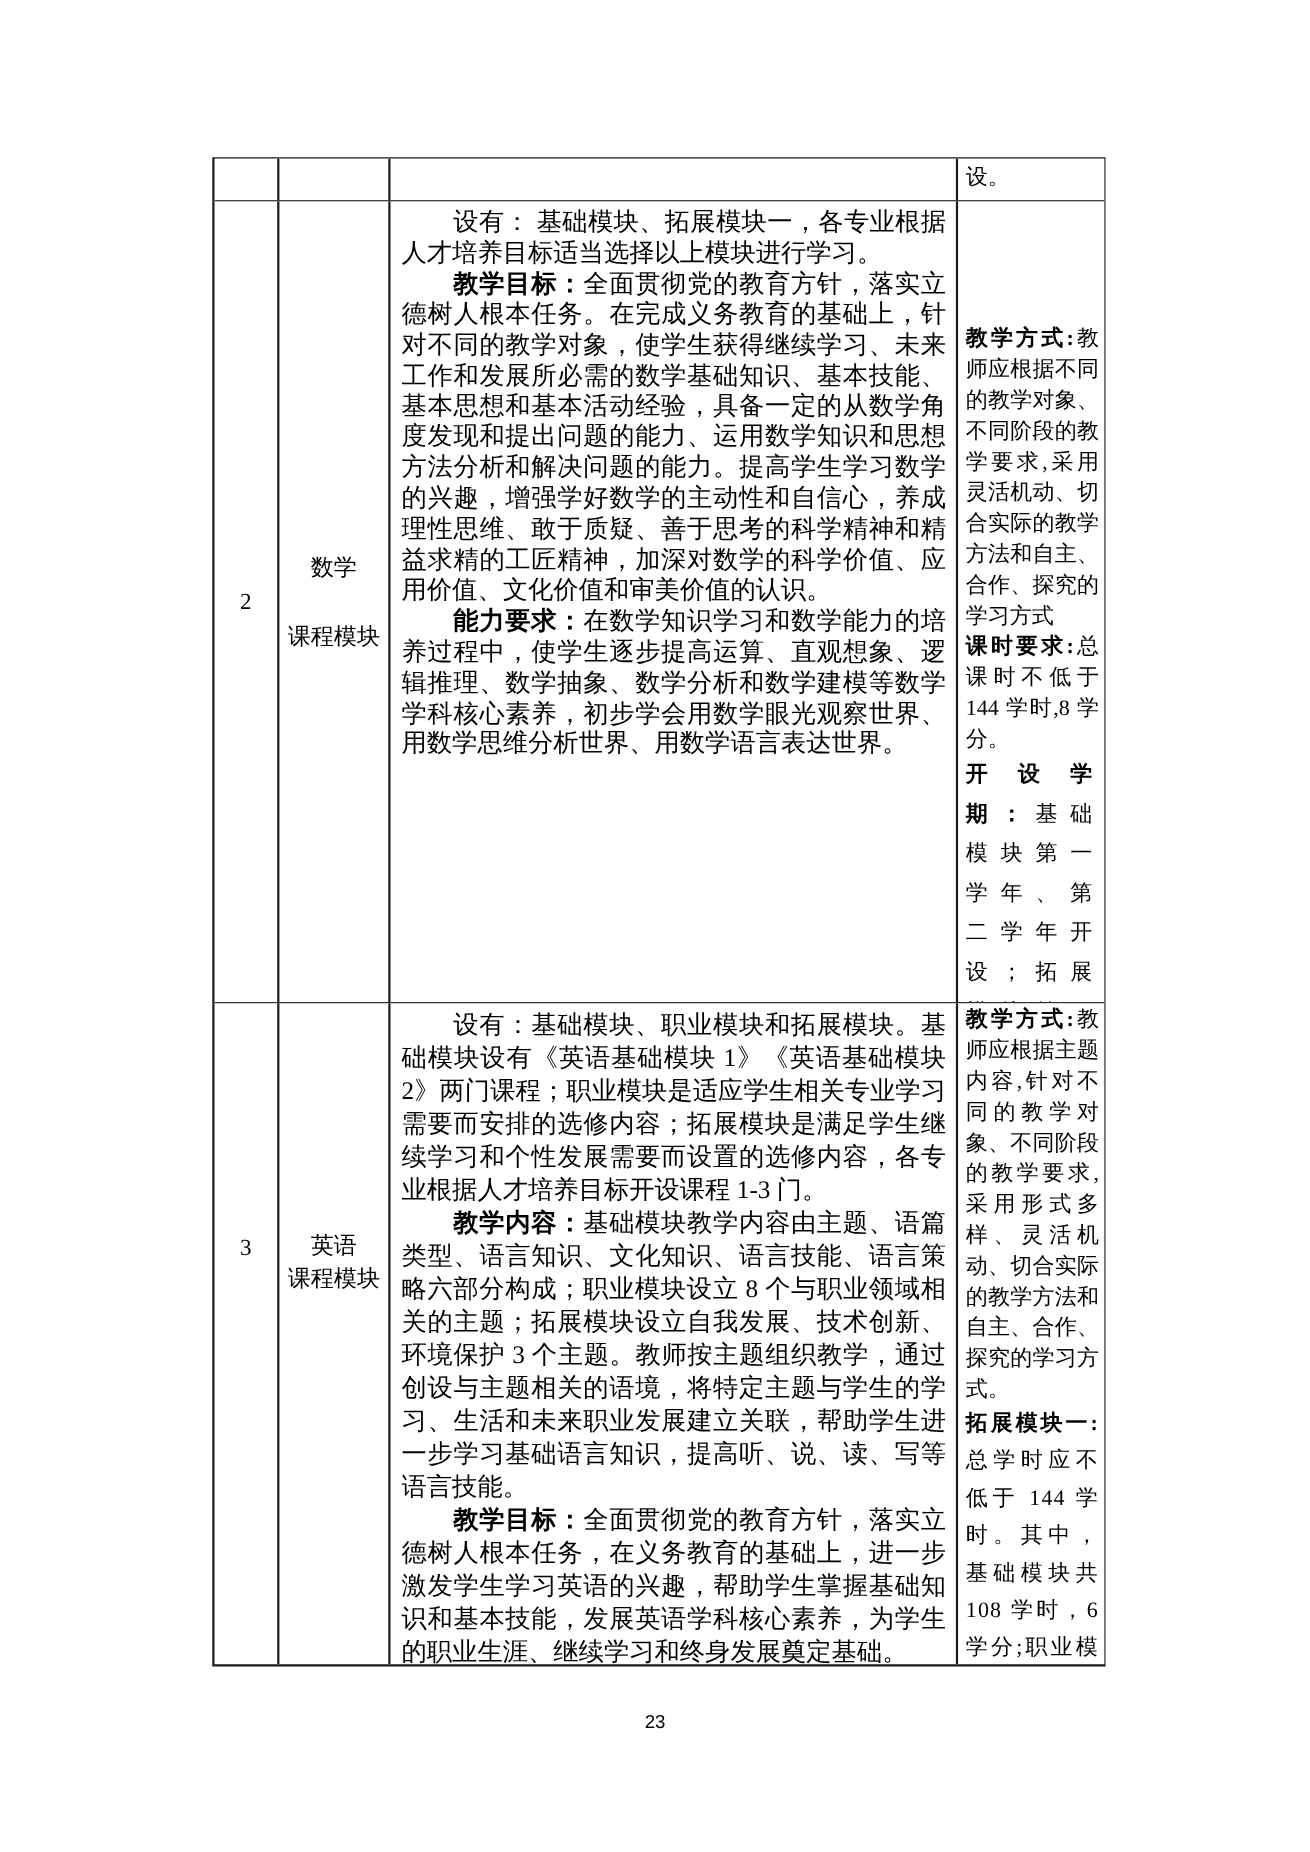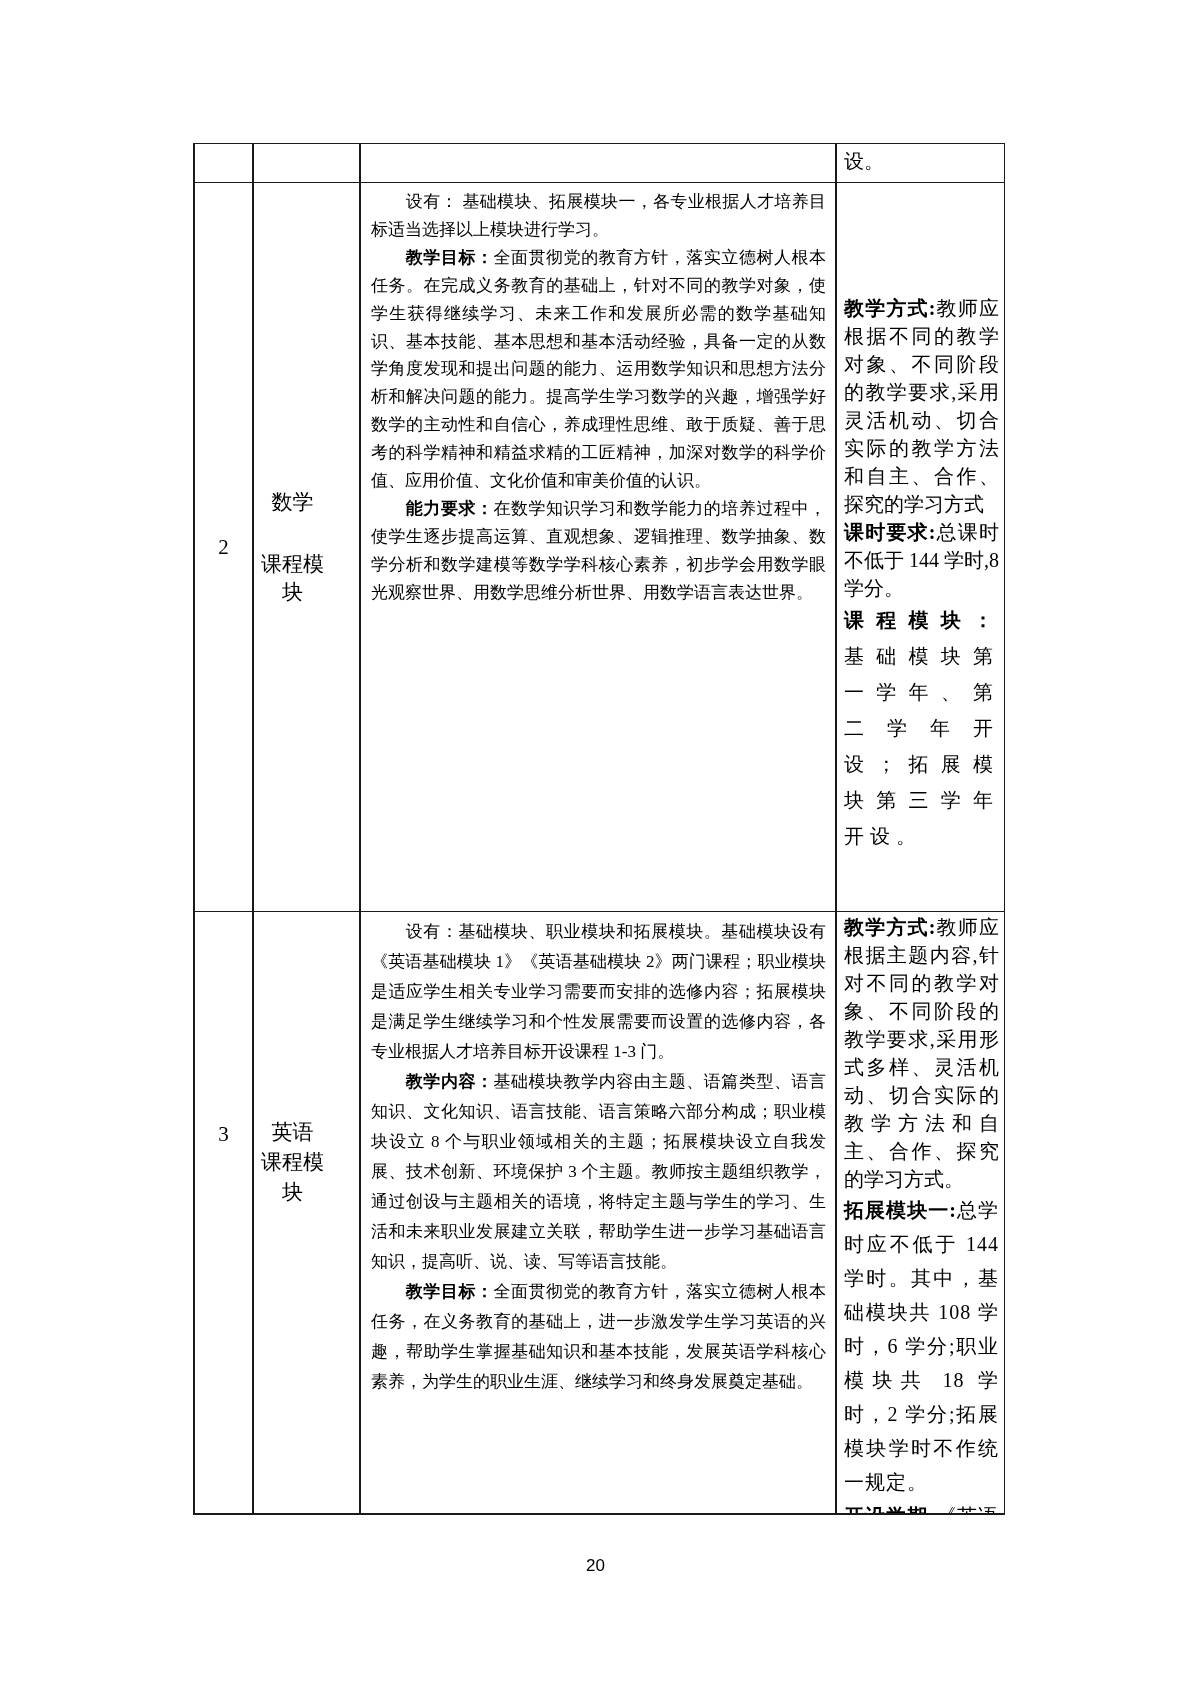--- a/index.html
+++ b/index.html
@@ -23,26 +23,26 @@
   }
   .trow{display:flex;flex-direction:row;box-sizing:border-box;}
   .trow + .trow{border-top:1px solid #1a1a1a;}
   .row-carryover{height:38px;flex:none;}
   .row-math{height:729px;flex:none;}
   .row-english{flex:1;min-height:0;}
 
   .cell{box-sizing:border-box;overflow:hidden;}
   .cell + .cell{border-left:2px solid #1a1a1a;}
   .col-num{width:57px;flex:none;display:flex;align-items:center;justify-content:center;font-size:21px;}
-  .col-name{width:79px;flex:none;font-size:21px;text-align:center;}
+  .col-name{width:101px;flex:none;font-size:21px;text-align:center;}
   .col-main{
-    width:476px;flex:none;
+    width:516px;flex:none;
     padding:5px 9px 0 10px;
-    font-size:17px;line-height:27.9px;
-    text-align:justify;text-justify:inter-character;margin-left:28px;
+    font-size:23px;line-height:27.9px;
+    text-align:justify;text-justify:inter-character;
   }
   .col-side{
     flex:1;
     padding:1px 5px 0 7px;
     font-size:20px;line-height:28px;
     text-align:justify;text-justify:inter-character;
   }
   .col-main p,.col-side p{margin:0;}
   .col-main p{text-indent:2.05em;}
   b{font-weight:700;}
@@ -93,21 +93,21 @@
       </div>
       <div class="cell col-main">
         <p><span>设有： 基础模块、拓展模块一，各专业根据人才培养目标适当选择以上模块进行学习。</span></p>
         <p><b>教学目标：</b><span>全面贯彻党的教育方针，落实立德树人根本任务。在完成义务教育的基础上，针对不同的教学对象，使学生获得继续学习、未来工作和发展所必需的数学基础知识、基本技能、基本思想和基本活动经验，具备一定的从数学角度发现和提出问题的能力、运用数学知识和思想方法分析和解决问题的能力。提高学生学习数学的兴趣，增强学好数学的主动性和自信心，养成理性思维、敢于质疑、善于思考的科学精神和精益求精的工匠精神，加深对数学的科学价值、应用价值、文化价值和审美价值的认识。</span></p>
         <p><b>能力要求：</b><span>在数学知识学习和数学能力的培养过程中，使学生逐步提高运算、直观想象、逻辑推理、数学抽象、数学分析和数学建模等数学学科核心素养，初步学会用数学眼光观察世界、用数学思维分析世界、用数学语言表达世界。</span></p>
       </div>
       <div class="cell col-side">
         <div class="side-block">
           <p><b>教学方式:</b><span>教师应根据不同的教学对象、不同阶段的教学要求,采用灵活机动、切合实际的教学方法和自主、合作、探究的学习方式</span></p>
           <p><b>课时要求:</b><span>总课时不低于 144 学时,8 学分。</span></p>
-          <p class="p-term"><b>课程模块：</b><span>基础模块第一学年、第二学年开设；拓展模块第三学年开设。</span></p>
+          <p class="p-term"><b>开设学期：</b><span>基础模块第一学年、第二学年开设；拓展模块第三学年开设。</span></p>
         </div>
       </div>
     </div>
 
     <div class="trow row-english">
       <div class="cell col-num">
         <span>3</span>
       </div>
       <div class="cell col-name">
         <span>英语</span><br>
@@ -123,15 +123,15 @@
         <div class="side-block">
           <p><b>教学方式:</b><span>教师应根据主题内容,针对不同的教学对象、不同阶段的教学要求,采用形式多样、灵活机动、切合实际的教学方法和自主、合作、探究的学习方式。</span></p>
           <p class="p-hours"><b>拓展模块一:</b><span>总学时应不低于 144 学时。其中，基础模块共 108 学时，6 学分;职业模块共 18 学时，2 学分;拓展模块学时不作统一规定。</span></p>
           <p class="p-term"><b>开设学期:</b><span>《英语基础模块 1》在第一和第二学期开</span></p>
         </div>
       </div>
     </div>
 
   </div>
 
-  <div class="page-number">20</div>
+  <div class="page-number">23</div>
 
 </div>
 
 </body></html>

